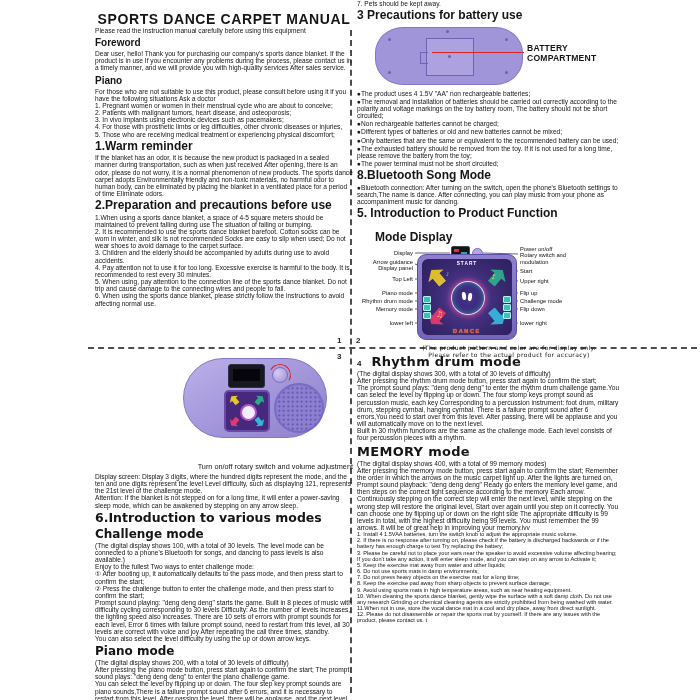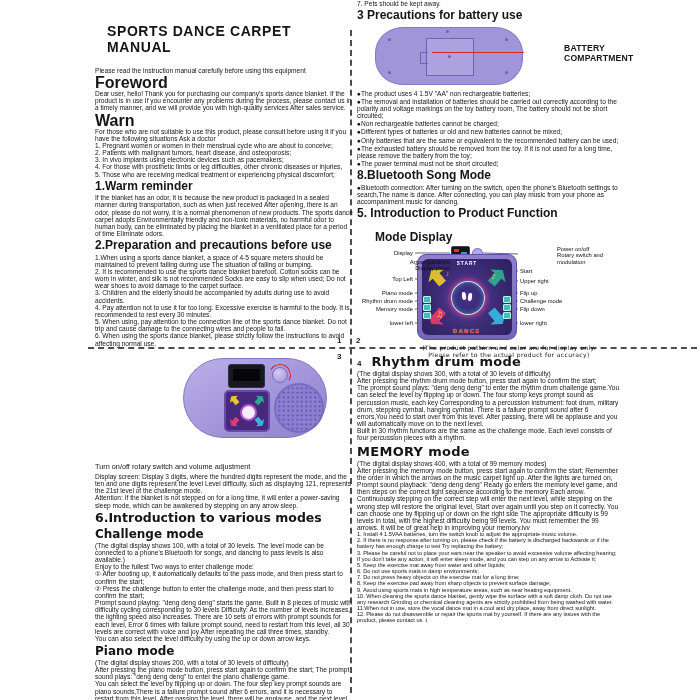--- a/index.html
+++ b/index.html
@@ -8,45 +8,45 @@
   .col{position:absolute;}
   .lt{left:95px;top:11px;width:258px;}
   .rt{left:357px;top:0;width:263px;}
   .lb{left:95px;top:353px;width:258px;}
   .rb{left:357px;top:352px;width:263px;}
   .vdash{position:absolute;left:350px;top:30px;height:663px;width:0;border-left:2px dashed #4d4d4d;}
   .hdash{position:absolute;left:88px;top:347px;width:609px;height:0;border-top:2px dashed #4d4d4d;}
   .pnum{position:absolute;font-size:8px;font-weight:bold;color:#222;}
   .t{font-size:6.6px;line-height:7.15px;margin:0;}
   .hang{padding-left:8px;text-indent:-8px;}
-  h1{font-size:14px;line-height:16px;margin:12px;letter-spacing:0.6px;font-weight:bold;}
-  .h2{font-size:16px;line-height:13px;margin:2px 0 1px;font-weight:bold;}
+  h1{font-size:14px;line-height:16px;margin:0;letter-spacing:0.6px;font-weight:bold;text-align:center;}
+  .h2{font-size:10px;line-height:13px;margin:2px 0 1px;font-weight:bold;}
   .h2w{font-size:12px;line-height:13.5px;margin:2px 0 1px;font-weight:bold;}
   .hmode{font-family:"DejaVu Sans", sans-serif;font-size:12px;line-height:14px;margin:2px 0 1px;font-weight:bold;}
   .hmem{font-family:"DejaVu Sans", sans-serif;font-size:13px;line-height:15px;margin:2px 0 1px;font-weight:bold;letter-spacing:0.3px;}
   .h7{font-size:10.4px;line-height:12px;margin:3px 0 1px;font-weight:bold;}
   .tsm{font-size:5.6px;line-height:6.15px;margin:0;}
-  .preline{white-space:pre-line;margin-left:37px;}
+  .preline{white-space:pre-line;}
   
   .console-fig{position:relative;height:104px;margin-top:3px;}
   .console-body{position:absolute;left:88px;top:2px;width:142px;height:78px;border-radius:40px;
     background:linear-gradient(150deg,#bcb0ea 0%,#a294d9 55%,#8f80cc 100%);border:1px solid #8276c3;}
   .console-screen{position:absolute;left:44px;top:5px;width:35px;height:22px;background:#181820;border-radius:3px;border:1px solid #30304a;}
   .console-screen::after{content:"";position:absolute;left:4px;top:4px;right:4px;bottom:6px;background:#05050a;}
   .console-knob{position:absolute;left:88px;top:8px;width:14px;height:14px;border-radius:50%;
     background:radial-gradient(circle at 35% 35%,#d6cbf5,#9b8cd6);border:1px solid #7b6cc0;}
   .knob-arc{position:absolute;left:85px;top:5px;width:20px;height:20px;border:1.6px solid #e02424;border-radius:50%;
     border-left-color:transparent;border-bottom-color:transparent;transform:rotate(-15deg);}
   .console-pad{position:absolute;left:40px;top:31px;width:42px;height:38px;background:#46297c;border:2px solid #6a4aa8;border-radius:5px;}
   .pad-c{position:absolute;left:14px;top:12px;width:13px;height:13px;border-radius:50%;background:#f3eefc;border:2px solid #b64fd0;}
   .mini-arrow{position:absolute;width:11px;height:10px;clip-path:polygon(50% 0,100% 42%,72% 42%,72% 100%,28% 100%,28% 42%,0 42%);}
   .speaker{position:absolute;left:90px;top:24px;width:46px;height:46px;border-radius:50%;
     background-color:#8d7fd0;border:2px solid #7a6bc2;
     background-image:radial-gradient(#675ab2 0.9px,rgba(0,0,0,0) 1px);background-size:4.5px 4.5px;background-position:1px 1px;}
-  .fig-caption{font-size:7.3px;line-height:9px;text-align:left;margin:2px 0 2px;}
+  .fig-caption{font-size:7.3px;line-height:9px;text-align:right;margin:2px 0 2px;}
   
   .battery-fig{position:relative;height:62px;margin:2px 0 3px;}
   .battery-body{position:absolute;left:18px;top:2px;width:146px;height:56px;border-radius:28px/26px;
     background:#a195d9;border:1px solid #8478c5;}
   .battery-rect{position:absolute;left:50px;top:10px;width:46px;height:36px;border:1.4px solid #6f63b5;background:#ada1e0;}
   .battery-notch{position:absolute;left:-7px;top:13px;width:7px;height:10px;border:1.2px solid #6f63b5;border-right:none;}
   .screw{position:absolute;width:3px;height:3px;border-radius:50%;background:#6c60b2;}
   .red-line{position:absolute;left:75px;top:27px;width:92px;height:1.6px;background:#e02424;}
   .battery-label{position:absolute;left:170px;top:18px;font-size:8.6px;line-height:10px;font-weight:bold;letter-spacing:0.2px;}
   
@@ -88,21 +88,21 @@
   <span class="pnum" style="left:356px;top:336px;">2</span>
   <span class="pnum" style="left:337px;top:352px;">3</span>
 
   <section class="col lt">
     <h1>SPORTS DANCE CARPET MANUAL</h1>
     <p class="t">Please read the instruction manual carefully before using this equipment</p>
 
     <div class="h2">Foreword</div>
     <p class="t">Dear user, hello! Thank you for purchasing our company's sports dance blanket. If the product is in use If you encounter any problems during the process, please contact us in a timely manner, and we will provide you with high-quality services After sales service.</p>
 
-    <div class="h2">Warn</div>
+    <div class="h2">Piano</div>
     <p class="t">For those who are not suitable to use this product, please consult before using it if you have the following situations Ask a doctor</p>
     <p class="t hang">1. Pregnant women or women in their menstrual cycle who are about to conceive;</p>
     <p class="t hang">2. Patients with malignant tumors, heart disease, and osteoporosis;</p>
     <p class="t hang">3. In vivo implants using electronic devices such as pacemakers;</p>
     <p class="t hang">4. For those with prosthetic limbs or leg difficulties, other chronic diseases or injuries,</p>
     <p class="t hang">5. Those who are receiving medical treatment or experiencing physical discomfort;</p>
 
     <div class="h2w">1.Warm reminder</div>
     <p class="t">If the blanket has an odor, it is because the new product is packaged in a sealed manner during transportation, such as when just received After opening, there is an odor, please do not worry, it is a normal phenomenon of new products. The sports dance carpet adopts Environmentally friendly and non-toxic materials, no harmful odor to human body, can be eliminated by placing the blanket in a ventilated place for a period of time Eliminate odors.</p>
 

